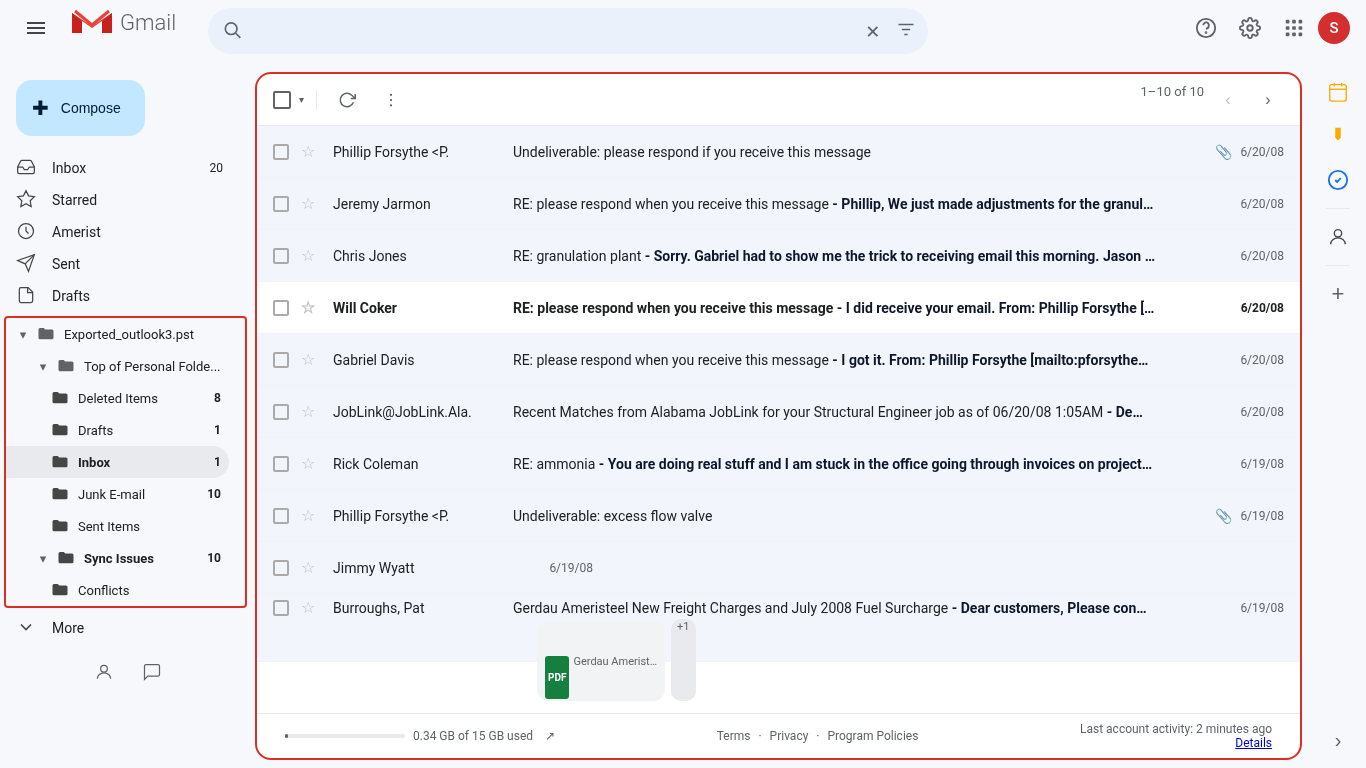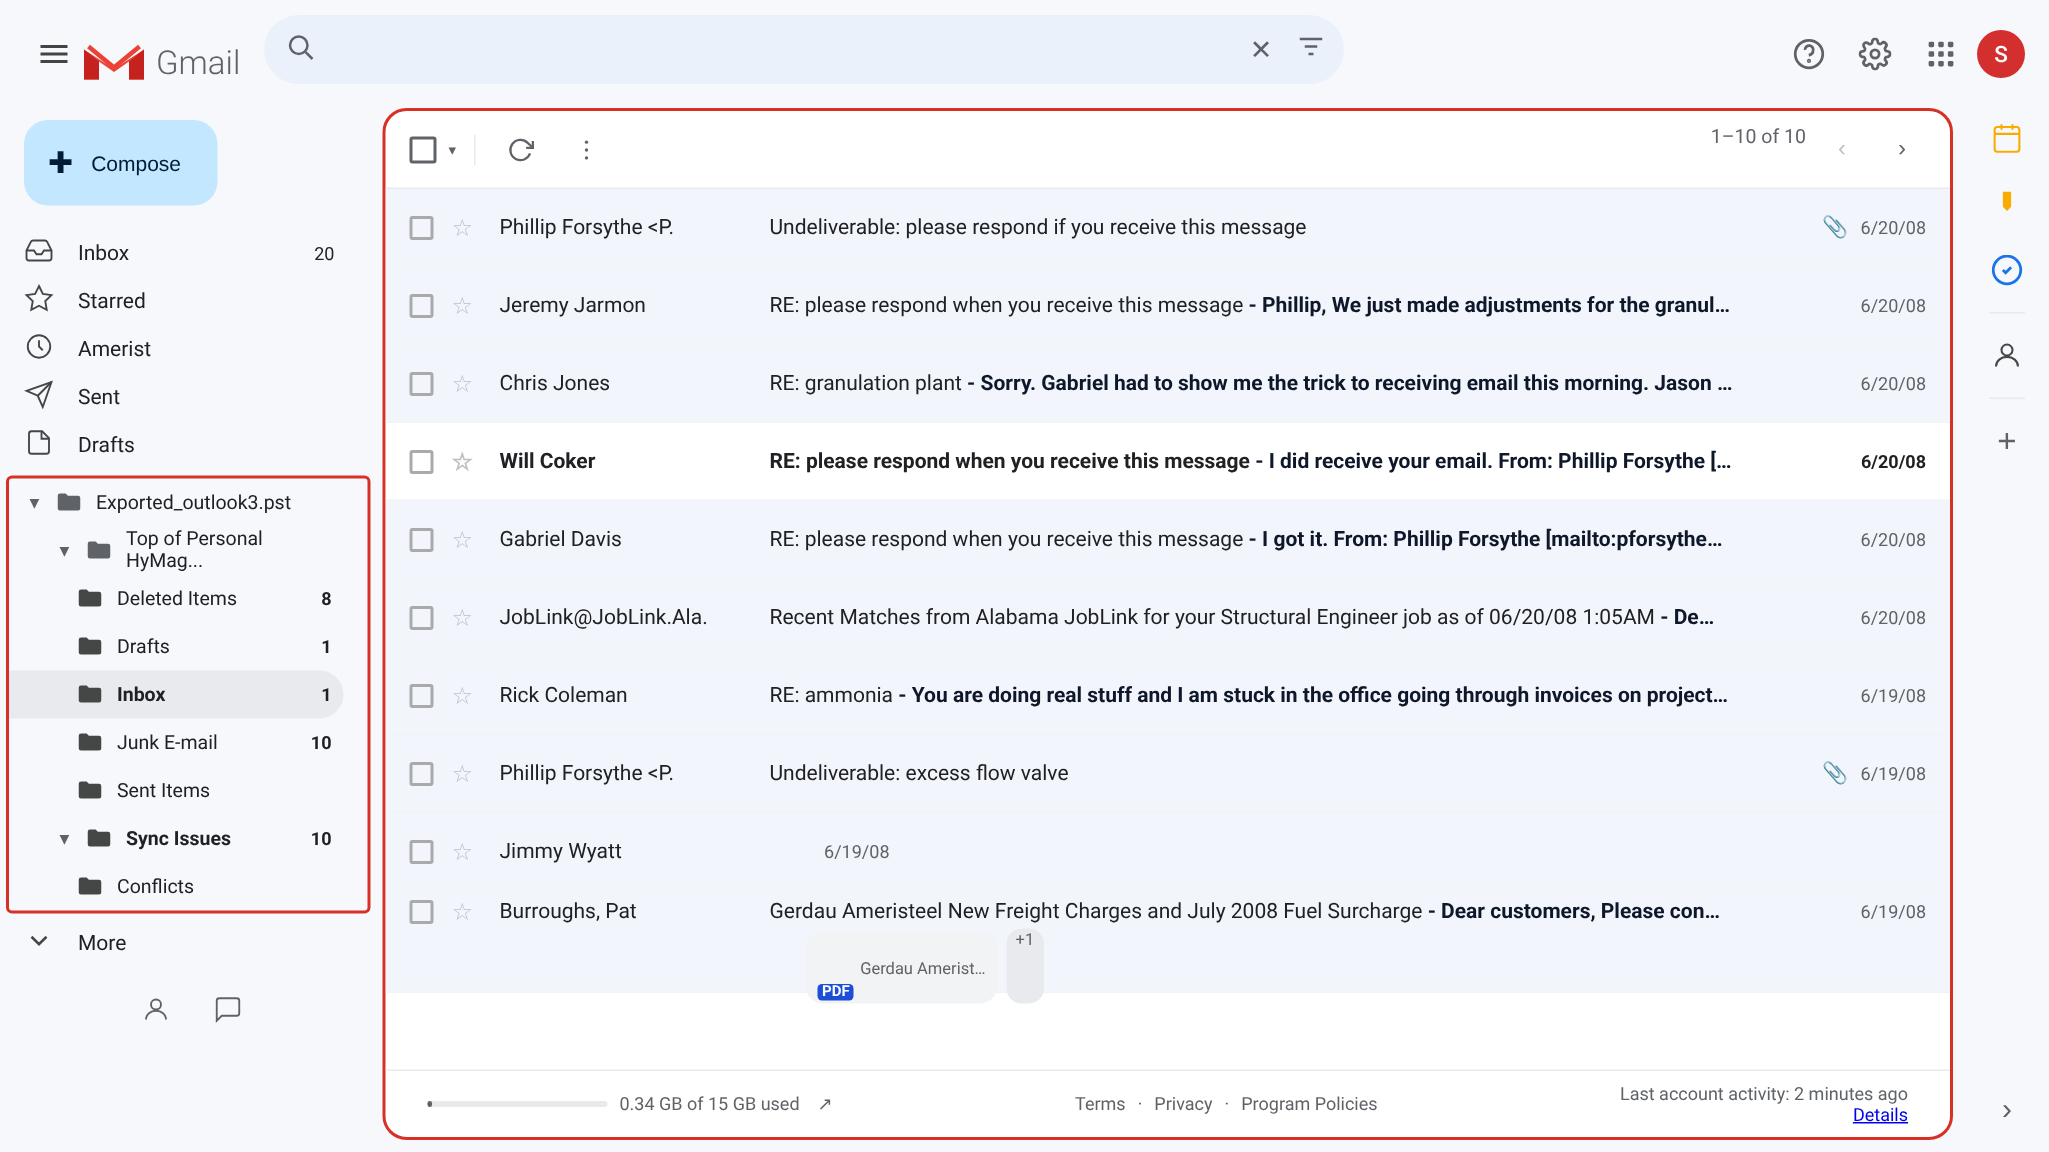--- a/index.html
+++ b/index.html
@@ -1,19 +1,19 @@
 <!DOCTYPE html>
 <html><head>
   <meta charset="utf-8">
   <style>
     * { margin: 0; padding: 0; box-sizing: border-box; }
     body { font-family: 'Google Sans', Roboto, Arial, sans-serif; font-size: 14px; background: #f6f8fc; color: #202124; width: 1366px; height: 768px; overflow: hidden; display: flex; flex-direction: column; }
 
     
-    .topbar { display: flex; align-items: flex-end; padding: 8px 16px; background: #f6f8fc; height: 64px; gap: 0; flex-shrink: 0; }
+    .topbar { display: flex; align-items: flex-start; padding: 8px 16px; background: #f6f8fc; height: 64px; gap: 16px; flex-shrink: 0; }
     .hamburger-btn { width: 40px; height: 40px; border-radius: 50%; border: none; background: transparent; cursor: pointer; display: flex; align-items: center; justify-content: center; }
     .hamburger-icon span { display: block; width: 18px; height: 2px; background: #444; margin: 3px 0; }
     .gmail-logo { display: flex; align-items: center; gap: 4px; margin-right: 16px; }
     .search-bar { flex: 1; max-width: 720px; position: relative; }
     .search-bar input { width: 100%; height: 46px; border: none; border-radius: 24px; background: #eaf1fb; padding: 0 48px 0 48px; font-size: 16px; color: #202124; outline: none; }
     .search-icon-wrap { position: absolute; left: 14px; top: 50%; transform: translateY(-50%); color: #5f6368; }
     .search-clear { position: absolute; right: 48px; top: 50%; transform: translateY(-50%); cursor: pointer; color: #5f6368; font-size: 18px; }
     .search-filter { position: absolute; right: 12px; top: 50%; transform: translateY(-50%); cursor: pointer; color: #5f6368; }
     .topbar-right { margin-left: auto; display: flex; align-items: center; gap: 4px; }
     .icon-btn { width: 40px; height: 40px; border-radius: 50%; border: none; background: transparent; cursor: pointer; display: flex; align-items: center; justify-content: center; color: #5f6368; font-size: 20px; }
@@ -62,21 +62,21 @@
     .email-row-content { flex: 1; overflow: hidden; text-overflow: ellipsis; white-space: nowrap; font-size: 14px; }
     .email-row-subject { font-weight: inherit; color: #202124; }
     .email-row-snippet { font-weight: 700; color: #0f172a; }
     .email-row-meta { width: 80px; flex-shrink: 0; display: flex; align-items: center; justify-content: flex-end; gap: 8px; }
     .email-row-date { font-size: 12px; color: #5f6368; white-space: nowrap; }
     .email-row.unread .email-row-date { font-weight: 700; color: #202124; }
     .attachment-icon { color: #5f6368; font-size: 14px; }
     .subject-bold { font-weight: 700; }
 
     .attachment-chip { display: inline-flex; align-items: center; gap: 4px; background: #f1f3f4; border-radius: 12px; padding: 2px 8px; font-size: 11px; color: #5f6368; margin-top: 2px; }
-    .pdf-badge { background: #1d4ed8; color: white; border-radius: 3px; padding: 0 3px; font-size: 10px; font-weight: 700; margin-top: 33px; }
+    .pdf-badge { background: #15803d; color: white; border-radius: 3px; padding: 16px 3px; font-size: 10px; font-weight: 700; margin-top: 33px; }
     .plus-badge { background: #e8eaed; border-radius: 10px; padding: 1px 6px; font-size: 11px; color: #5f6368; }
 
     .email-row-with-attachment { flex-direction: column; align-items: flex-start; height: 68px; padding-top: 4px; padding-bottom: 4px; }
     .email-row-with-attachment .email-row-main { display: flex; align-items: center; width: 100%; }
     .email-row-chips { padding-left: 264px; display: flex; gap: 6px; margin-top: 2px; }
 
     
     .email-footer { padding: 8px 28px; display: flex; align-items: center; justify-content: space-between; font-size: 12px; color: #5f6368; border-top: 1px solid #e8eaed; }
     .storage-bar-wrap { display: flex; align-items: center; gap: 8px; }
     .storage-bar { width: 120px; height: 4px; background: #e8eaed; border-radius: 2px; }
@@ -236,21 +236,21 @@
         <span class="tree-label">Exported_outlook3.pst</span>
       </div>
 
       <div class="tree-item indent-1">
         <span class="tree-arrow">▾</span>
         <span class="tree-folder-icon">
           <svg width="18" height="18" viewBox="0 0 24 24" fill="#5f6368">
               <path d="M2 6a2 2 0 012-2h5l2 2h9a2 2 0 012 2v9a2 2 0 01-2 2H4a2 2 0 01-2-2V6z"></path>
             </svg>
         </span>
-        <span class="tree-label">Top of Personal HyMag...</span>
+        <span class="tree-label">Top of Personal Folde...</span>
       </div>
 
       <div class="tree-item indent-2">
         <span class="tree-folder-icon">
           <svg width="18" height="18" viewBox="0 0 24 24" fill="#444746">
               <path d="M2 6a2 2 0 012-2h5l2 2h9a2 2 0 012 2v9a2 2 0 01-2 2H4a2 2 0 01-2-2V6z"></path>
             </svg>
         </span>
         <span class="tree-label">Deleted Items</span>
         <span class="tree-count">8</span>

